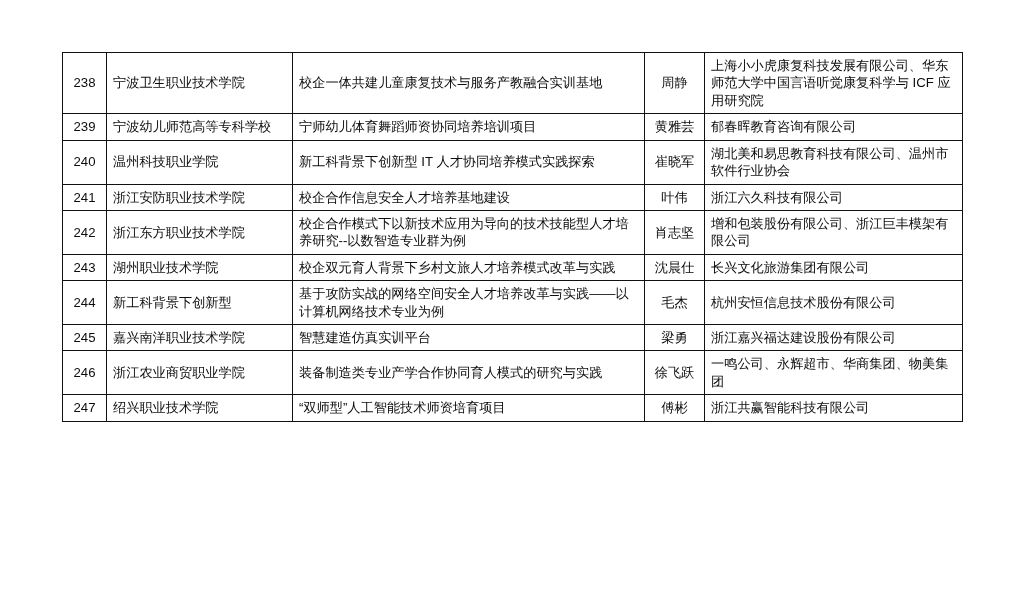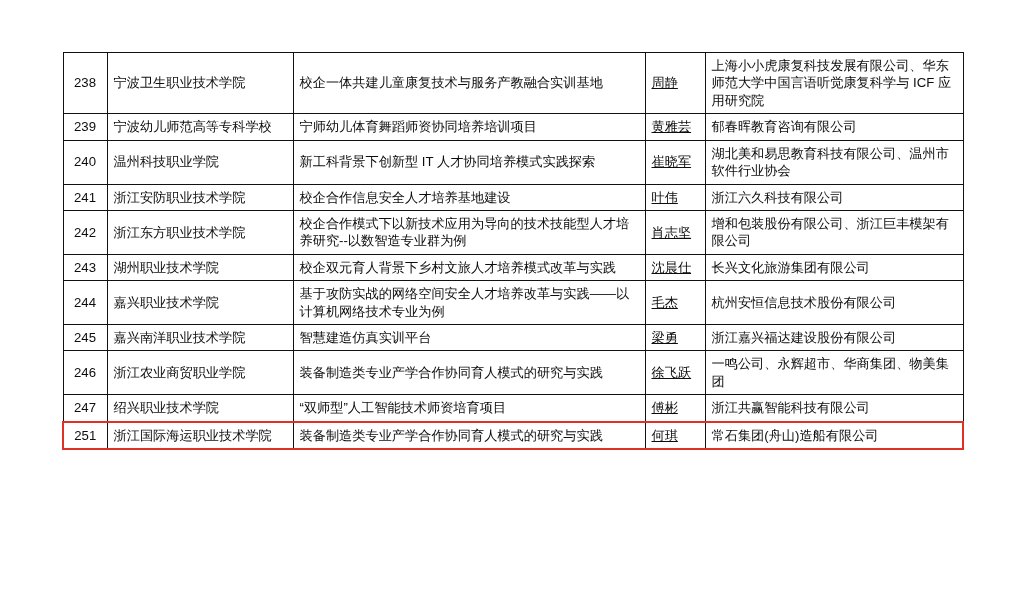--- a/index.html
+++ b/index.html
@@ -47,22 +47,21 @@
   td.idx {
     text-align: center;
     font-size: 13.5px;
   }
   td.school {
   }
   td.project {
     text-align: left;
   }
   td.person {
-    text-align: left;
-    text-decoration: underline;
+    text-align: center;
   }
   td.company {
     text-align: left;
   }
   
   tr.highlight td {
     border-top: 2px solid #e03127;
     border-bottom: 2px solid #e03127;
   }
   tr.highlight td:first-child {
@@ -125,21 +124,21 @@
       </tr>
       <tr>
         <td class="idx">243</td>
         <td class="school">湖州职业技术学院</td>
         <td class="project">校企双元育人背景下乡村文旅人才培养模式改革与实践</td>
         <td class="person">沈晨仕</td>
         <td class="company">长兴文化旅游集团有限公司</td>
       </tr>
       <tr>
         <td class="idx">244</td>
-        <td class="school">嘉兴职业技术学院</td>
+        <td class="school">新工科背景下创新型</td>
         <td class="project">基于攻防实战的网络空间安全人才培养改革与实践——以计算机网络技术专业为例</td>
         <td class="person">毛杰</td>
         <td class="company">杭州安恒信息技术股份有限公司</td>
       </tr>
       <tr>
         <td class="idx">245</td>
         <td class="school">嘉兴南洋职业技术学院</td>
         <td class="project">智慧建造仿真实训平台</td>
         <td class="person">梁勇</td>
         <td class="company">浙江嘉兴福达建设股份有限公司</td>
@@ -151,22 +150,15 @@
         <td class="person">徐飞跃</td>
         <td class="company">一鸣公司、永辉超市、华商集团、物美集团</td>
       </tr>
       <tr>
         <td class="idx">247</td>
         <td class="school">绍兴职业技术学院</td>
         <td class="project">“双师型”人工智能技术师资培育项目</td>
         <td class="person">傅彬</td>
         <td class="company">浙江共赢智能科技有限公司</td>
       </tr>
-      <tr class="highlight">
-        <td class="idx">251</td>
-        <td class="school">浙江国际海运职业技术学院</td>
-        <td class="project">装备制造类专业产学合作协同育人模式的研究与实践</td>
-        <td class="person">何琪</td>
-        <td class="company">常石集团(舟山)造船有限公司</td>
-      </tr>
     </tbody>
   </table>
 </div>
 
 </body></html>

